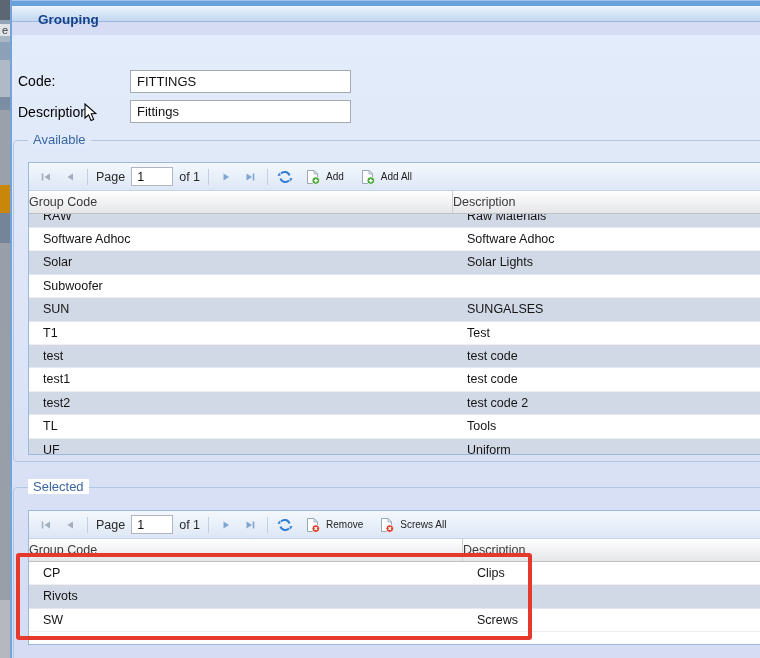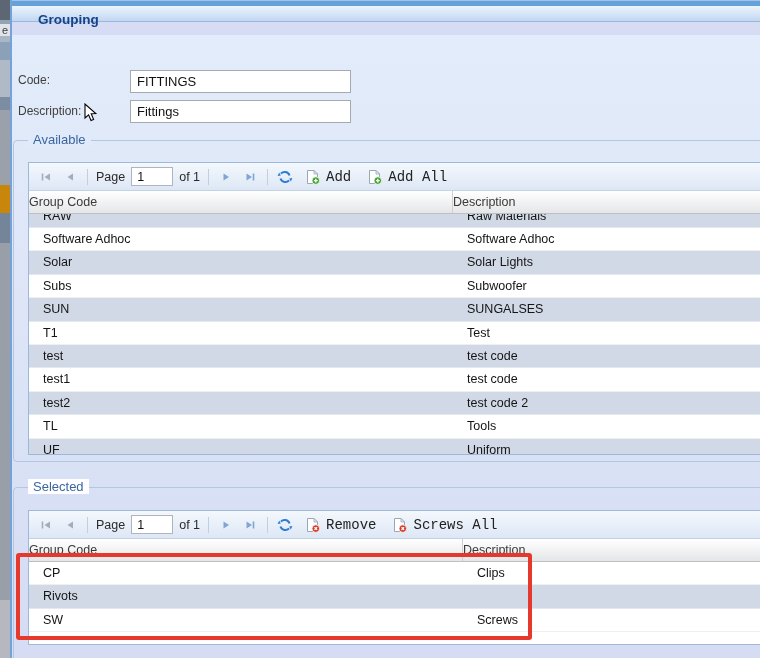--- a/index.html
+++ b/index.html
@@ -22,21 +22,21 @@
             border-left:2px solid #74a3dc; }
   .top-strip { height:6px; background:#66a1da; border-top:1px solid #9ec4ea; }
   .titlebar { height:16px; line-height:27px; padding-left:26px;
               background:linear-gradient(180deg,#ecf4fd 0%,#d9e7f7 45%,#c3d7f0 100%);
               border-bottom:1px solid #9ab7e0;
               font-size:13.5px; font-weight:bold; color:#15428b; }
   .dlg-body { position:absolute; left:0; top:35px; right:0; bottom:0;
               background:linear-gradient(180deg,#e3ecfa 0%,#d5dcf3 100%); }
 
   
-  .flabel { position:absolute; font-size:12px; color:#404040; z-index:3; }
+  .flabel { position:absolute; font-size:14px; color:#000000; z-index:3; }
   .lab-code { left:18px; top:73px; }
   .lab-desc { left:18px; top:104px; }
   .tinput { position:absolute; left:130px; width:221px; height:23px; border:1px solid #a5a9b0;
             font-family:"Liberation Sans", sans-serif; font-size:13px; color:#111;
             padding-left:6px; background:#fff; z-index:3; }
   .in-code { top:70px; } .in-desc { top:100px; }
 
   
   .fset { position:absolute; border:1px solid #b3c6e2; border-radius:4px; z-index:3; }
   .fs-avail { left:13px; top:140px; width:760px; height:322px; }
@@ -51,21 +51,21 @@
   .g-sel   { left:28px; top:510px; width:740px; height:135px; }
 
   .gtoolbar { height:28px; display:flex; align-items:center; gap:6px; padding-left:8px;
               background:linear-gradient(180deg,#f4f8fd 0%,#dde7f5 100%);
               border-bottom:1px solid #c4d2e6; font-size:12.5px; color:#2a2a2a; }
   .nico { display:inline-flex; align-items:center; justify-content:center; width:18px; height:18px; cursor:pointer; }
   .tsep { width:1px; height:16px; background:#c3cfdf; margin:0 2px; }
   .pinput { width:42px; height:19px; border:1px solid #b0b4bd; font-family:"Liberation Sans",sans-serif;
             font-size:12.5px; padding-left:5px; color:#111; }
   .tbtn { display:inline-flex; align-items:center; gap:5px; border:none; background:transparent;
-          font-family:Liberation Mono, monospace; font-size:14px; color:#222; padding:2px 5px; cursor:pointer; }
+          font-family:Liberation Sans, sans-serif; font-size:10px; color:#222; padding:2px 5px; cursor:pointer; }
 
   .ghead { height:23px; display:flex; background:linear-gradient(180deg,#ffffff 0%,#e5e6e9 100%);
            border-bottom:1px solid #c0c0c0; font-size:12.5px; color:#3a3a3a; }
   .hcell { line-height:22px; }
   .g-avail .c1 { width:424px; }
   .g-sel   .c1 { width:434px; }
   .ghead .c1 { border-right:1px solid #cfcfcf; }
   .hcell:last-child { flex:1; }
 
   .grow { height:23.4px; display:flex; font-size:12.5px; color:#141414; border-bottom:1px solid #efefef; }
@@ -191,21 +191,20 @@
           <div class="cell c1">Software Adhoc</div>
           <div class="cell">Software Adhoc</div>
         </div>
 
         <div class="grow alt">
           <div class="cell c1">Solar</div>
           <div class="cell">Solar Lights</div>
         </div>
 
         <div class="grow">
-          <div class="cell c1">Subs</div>
           <div class="cell">Subwoofer</div>
         </div>
 
         <div class="grow alt">
           <div class="cell c1">SUN</div>
           <div class="cell">SUNGALSES</div>
         </div>
 
         <div class="grow">
           <div class="cell c1">T1</div>

